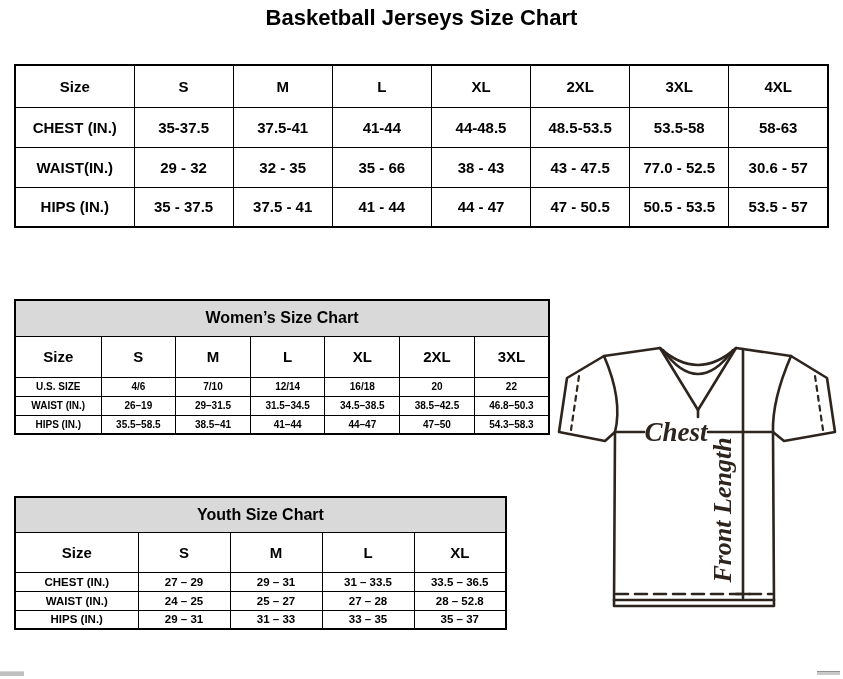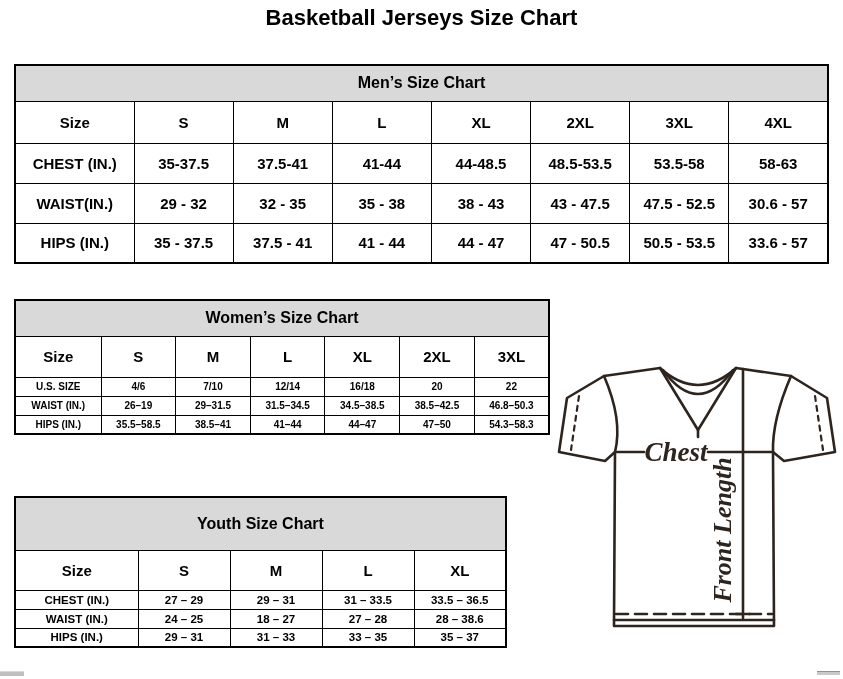--- a/index.html
+++ b/index.html
@@ -45,26 +45,26 @@
   .tbl-men tr.datarow td { height:40px; font-size:15px; }
   
   .tbl-women { left:14px; top:299px; width:536px; }
   .tbl-women col.first { width:86px; }
   .tbl-women tr.bar td { height:36px; }
   .tbl-women tr.cols td { height:41px; font-size:15px; }
   .tbl-women tr.datarow td { height:19px; font-size:10px; }
   
   .tbl-youth { left:14px; top:496px; width:493px; }
   .tbl-youth col.first { width:123px; }
-  .tbl-youth tr.bar td { height:53px; }
+  .tbl-youth tr.bar td { height:35px; }
   .tbl-youth tr.cols td { height:40px; font-size:15px; }
   .tbl-youth tr.datarow td { height:19px; font-size:11.5px; }
 
   .jersey-wrap {
-    position:absolute; left:556px; top:360px;
+    position:absolute; left:556px; top:340px;
     width:287px; height:275px;
   }
   .jersey-wrap svg { display:block; width:100%; height:100%; }
   .jersey-label {
     font-family:"Liberation Serif", serif;
     font-style:italic;
     font-weight:bold;
     fill:#2d241e;
   }
   .scroll-frag-left {
@@ -86,23 +86,20 @@
       <col class="first">
       <col>
       <col>
       <col>
       <col>
       <col>
       <col>
       <col>
     </colgroup>
     <tbody>
-      <tr class="bar">
-        <td colspan="8">Men’s Size Chart</td>
-      </tr>
       <tr class="cols">
         <td>Size</td>
         <td>S</td>
         <td>M</td>
         <td>L</td>
         <td>XL</td>
         <td>2XL</td>
         <td>3XL</td>
         <td>4XL</td>
       </tr>
@@ -113,35 +110,35 @@
         <td>41-44</td>
         <td>44-48.5</td>
         <td>48.5-53.5</td>
         <td>53.5-58</td>
         <td>58-63</td>
       </tr>
       <tr class="datarow">
         <td>WAIST(IN.)</td>
         <td>29 - 32</td>
         <td>32 - 35</td>
-        <td>35 - 38</td>
+        <td>35 - 66</td>
         <td>38 - 43</td>
         <td>43 - 47.5</td>
-        <td>47.5 - 52.5</td>
+        <td>77.0 - 52.5</td>
         <td>30.6 - 57</td>
       </tr>
       <tr class="datarow">
         <td>HIPS (IN.)</td>
         <td>35 - 37.5</td>
         <td>37.5 - 41</td>
         <td>41 - 44</td>
         <td>44 - 47</td>
         <td>47 - 50.5</td>
         <td>50.5 - 53.5</td>
-        <td>33.6 - 57</td>
+        <td>53.5 - 57</td>
       </tr>
     </tbody>
   </table>
 <table class="tbl-women">
     <colgroup>
       <col class="first">
       <col>
       <col>
       <col>
       <col>
@@ -212,23 +209,23 @@
       <tr class="datarow">
         <td>CHEST (IN.)</td>
         <td>27 – 29</td>
         <td>29 – 31</td>
         <td>31 – 33.5</td>
         <td>33.5 – 36.5</td>
       </tr>
       <tr class="datarow">
         <td>WAIST (IN.)</td>
         <td>24 – 25</td>
-        <td>18 – 27</td>
+        <td>25 – 27</td>
         <td>27 – 28</td>
-        <td>28 – 38.6</td>
+        <td>28 – 52.8</td>
       </tr>
       <tr class="datarow">
         <td>HIPS (IN.)</td>
         <td>29 – 31</td>
         <td>31 – 33</td>
         <td>33 – 35</td>
         <td>35 – 37</td>
       </tr>
     </tbody>
   </table>

